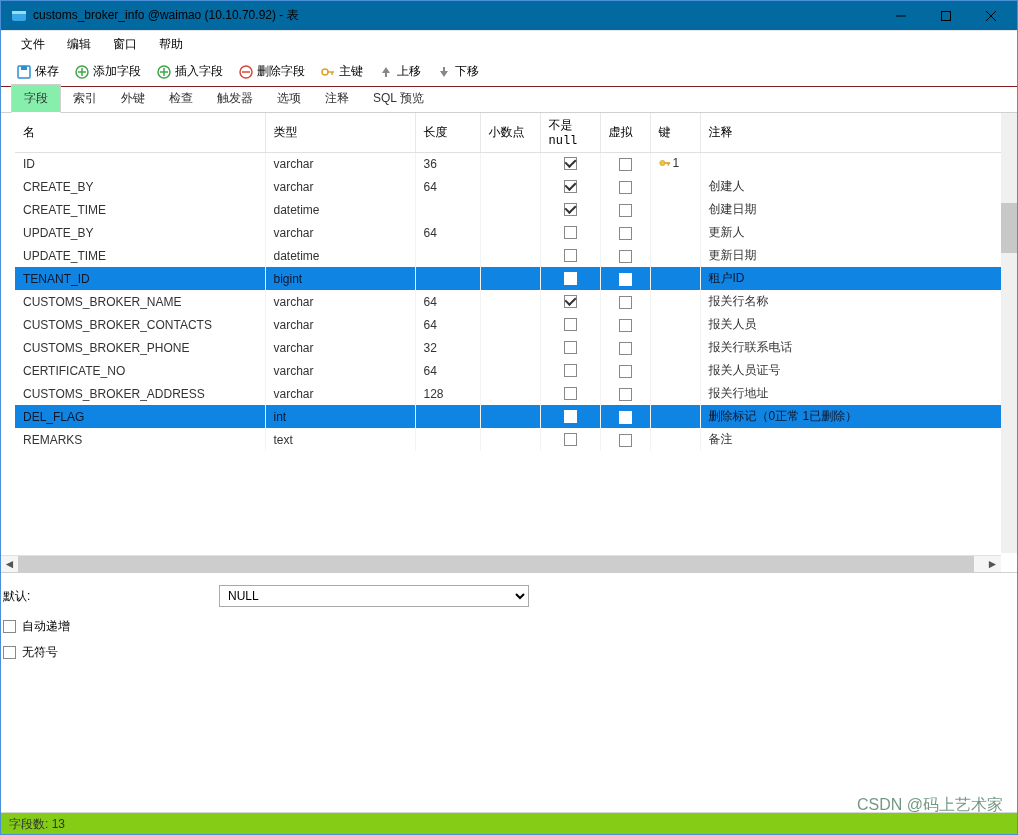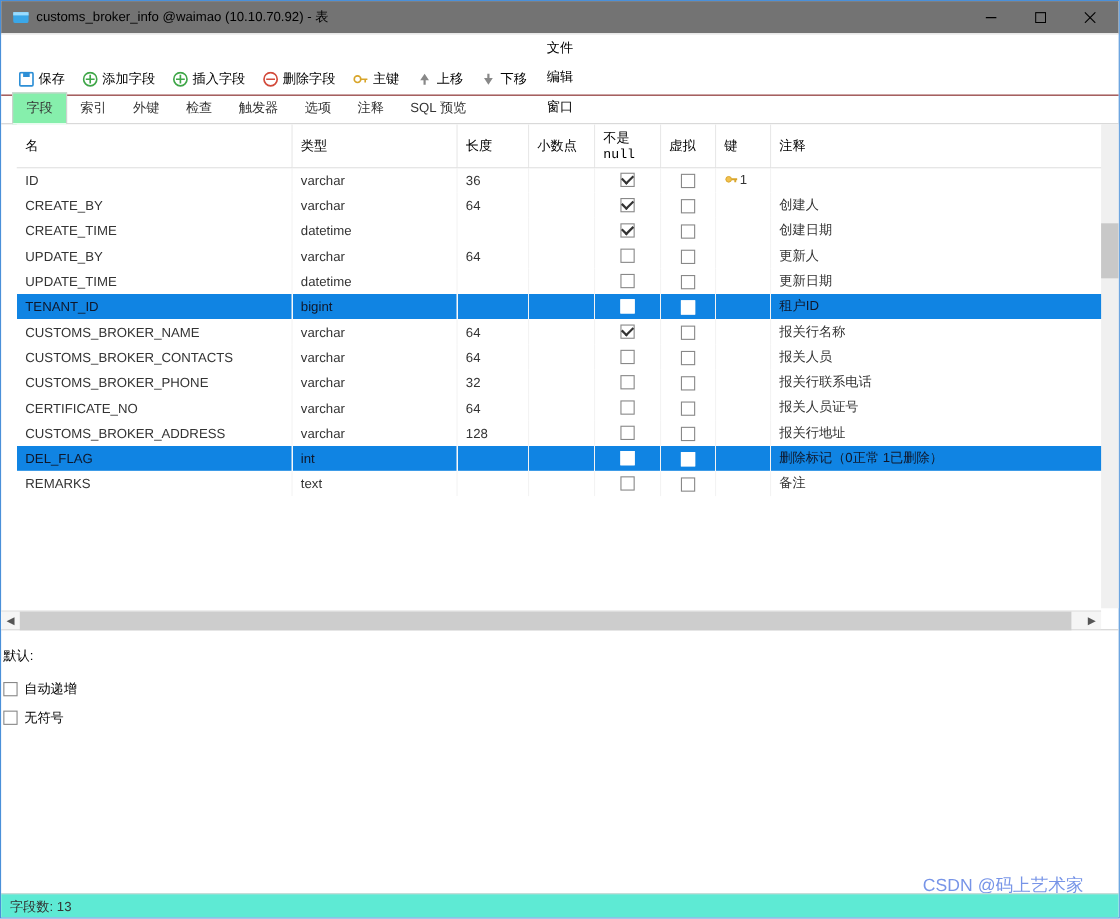--- a/index.html
+++ b/index.html
@@ -1,23 +1,23 @@
 <!DOCTYPE html>
 <html><head>
 <meta charset="utf-8">
 <style>
 * { box-sizing: border-box; margin: 0; padding: 0; font-family: "Microsoft YaHei", "Segoe UI", sans-serif; font-size: 12px; }
 body { background: #fff; width: 1018px; height: 835px; border: 1px solid #4a90d9; overflow: hidden; position: relative; }
-.titlebar { height: 30px; display: flex; align-items: center; padding: 0 4px; background: #737373; border-bottom: 1px solid #e8e8e8; }
+.titlebar { height: 30px; display: flex; align-items: center; padding: 0 4px; background: #0369a1; border-bottom: 1px solid #e8e8e8; }
 .titlebar .app-icon { width: 16px; height: 16px; margin: 0 6px; }
 .titlebar .title { flex: 1; color: #000; }
 .titlebar .win-controls { display: flex; }
 .titlebar .win-btn { width: 45px; height: 28px; display: flex; align-items: center; justify-content: center; cursor: pointer; }
 .titlebar .win-btn svg { width: 10px; height: 10px; }
-.menubar { display: flex; height: 26px; align-items: center; padding: 0 10px; gap: 2px; flex-direction: column; }
+.menubar { display: flex; height: 26px; align-items: center; padding: 0 10px; gap: 2px; }
 .menubar .menu-item { padding: 4px 10px; cursor: pointer; }
 .toolbar { display: flex; height: 30px; align-items: center; padding: 0 10px; border-bottom: 1px solid #7f1d1d; gap: 4px; }
 .toolbar .tool-btn { display: flex; align-items: center; gap: 4px; padding: 3px 6px; cursor: pointer; }
 .toolbar .tool-btn .ico { width: 14px; height: 14px; display: flex; align-items: center; justify-content: center; }
 .tabs { display: flex; height: 26px; align-items: flex-end; padding: 0 10px; border-bottom: 1px solid #d0d0d0; gap: 0; }
 .tabs .tab { padding: 5px 12px; cursor: pointer; color: #333; }
 .tabs .tab.active { border: 1px solid #d0d0d0; border-bottom: 1px solid #fff; background: #86efac; position: relative; top: 1px; }
 .grid-area { position: relative; height: 460px; border-bottom: 1px solid #d0d0d0; }
 .grid-wrap { margin-left: 14px; margin-right: 14px; height: 440px; overflow: hidden; }
 .grid-right-scroll { position: absolute; right: 0; top: 0; width: 16px; height: 440px; background: #f0f0f0; }
@@ -42,22 +42,22 @@
 .cb { display:inline-block; width:13px; height:13px; border:1px solid #888; background:#fff; vertical-align:middle; position:relative;}
 .cb.checked::after { content:""; position:absolute; left:2px; top:-1px; width:5px; height:8px; border:solid #333; border-width:0 2px 2px 0; transform:rotate(45deg);}
 .center { text-align: center; }
 .key-icon { display:inline-flex; align-items:center; gap:2px;}
 .bottom-panel { padding: 10px 2px; }
 .form-row { display:flex; align-items:center; height:26px; margin-bottom:4px; gap:8px;}
 .form-row label { width: 208px; }
 .form-row select { width: 310px; height:22px; border:1px solid #aaa; padding:0 4px; background:#fff;}
 .chk-row { display:flex; align-items:center; height:26px; gap:6px;}
 .chk-row .cb { cursor:pointer; }
-.statusbar { position:absolute; bottom:0; left:0; right:0; height:22px; border-top:1px solid #d8d8d8; padding:3px 8px; background:#5eead4; color:#333;}
-.watermark { position:absolute; right:32px; bottom:18px; color:#1d4ed8; font-size:16px; opacity:.6; pointer-events:none;}
+.statusbar { position:absolute; bottom:0; left:0; right:0; height:22px; border-top:1px solid #d8d8d8; padding:3px 8px; background:#84cc16; color:#333;}
+.watermark { position:absolute; right:14px; bottom:18px; color:#14532d; font-size:16px; opacity:.6; pointer-events:none;}
 </style>
 </head>
 <body>
 
 <div class="titlebar">
   <span class="app-icon">
     <svg viewBox="0 0 16 16">
         <rect x="1" y="3" width="14" height="10" rx="2" fill="#3aa7e8"></rect>
         <rect x="1" y="3" width="14" height="3" fill="#9adcff"></rect>
       </svg>
@@ -332,20 +332,21 @@
     <div class="track">
         <div class="thumb"></div>
       </div>
     <div class="arrow">►</div>
   </div>
 </div>
 
 <div class="bottom-panel">
   <div class="form-row">
     <label>默认:</label>
+    <select><option>NULL</option></select>
   </div>
   <div class="chk-row">
     <span class="cb"></span>
     <span>自动递增</span>
   </div>
   <div class="chk-row">
     <span class="cb"></span>
     <span>无符号</span>
   </div>
 </div>

